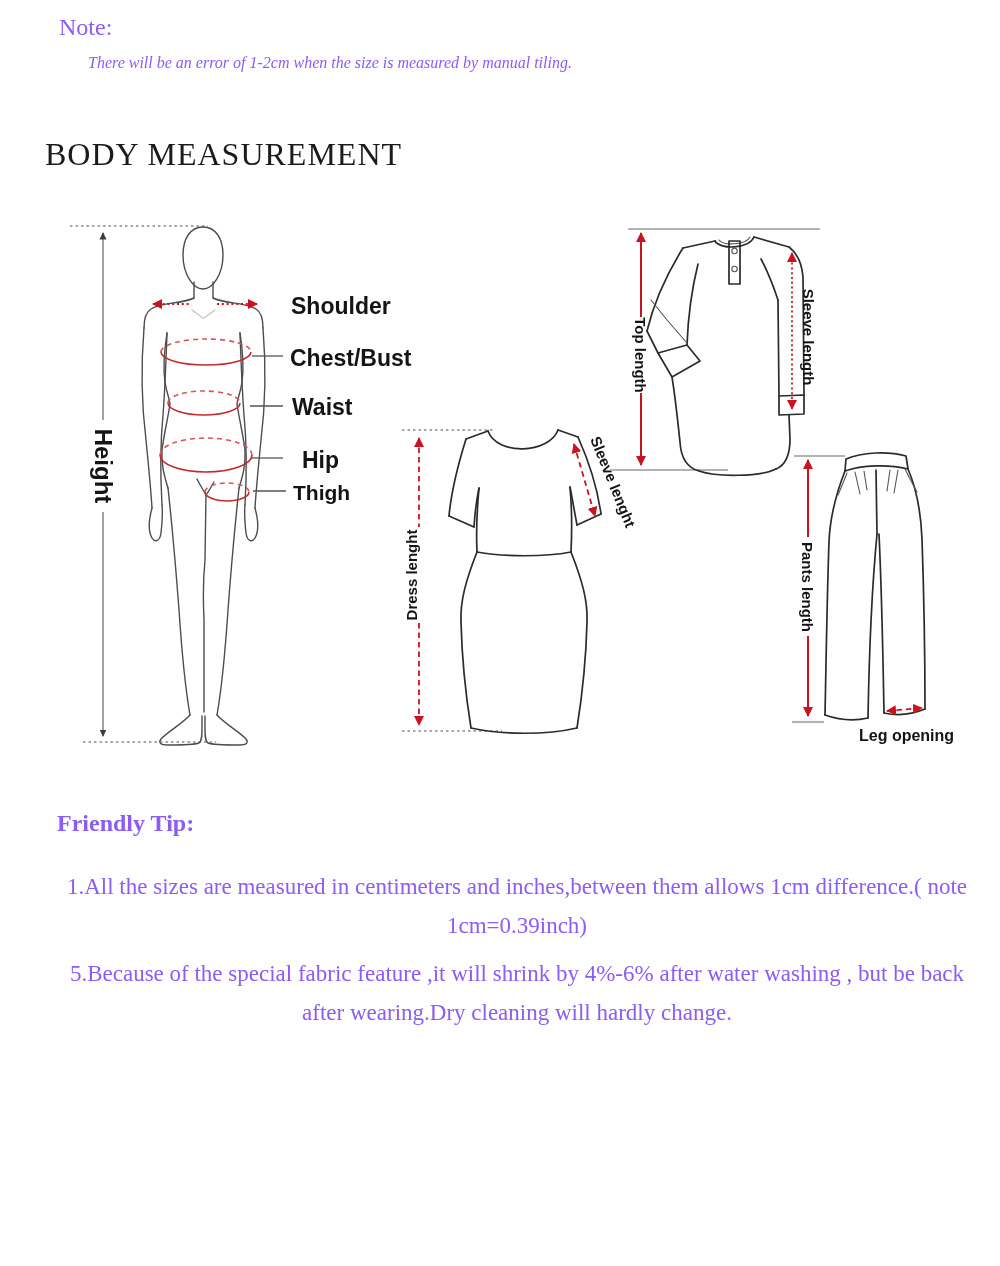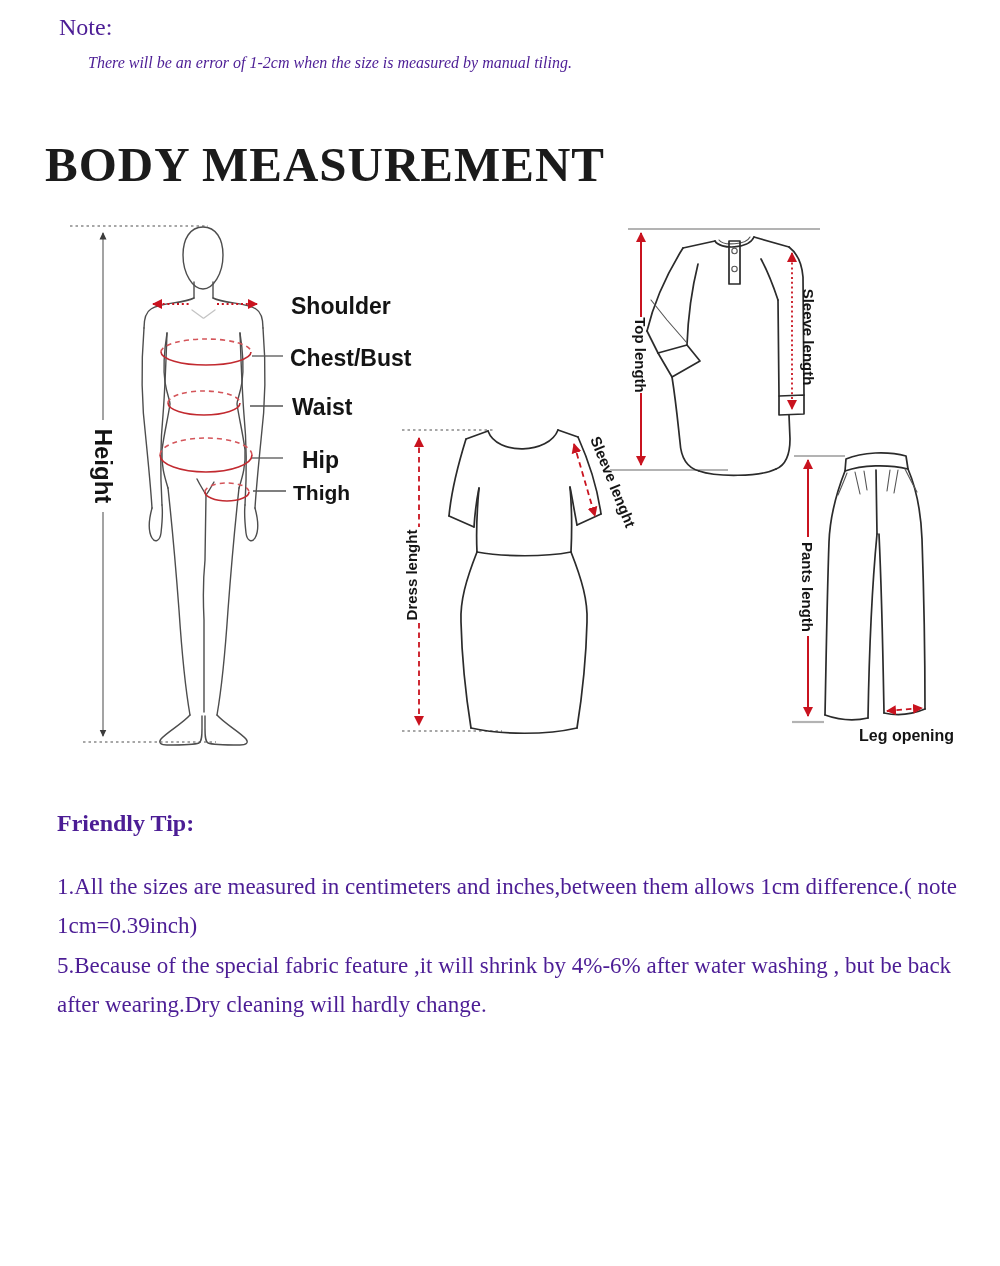--- a/index.html
+++ b/index.html
@@ -1,22 +1,22 @@
 <!DOCTYPE html>
 <html><head>
 <meta charset="utf-8">
 <style>
   html,body{margin:0;padding:0;}
   body{width:1000px;height:1266px;position:relative;background:#ffffff;
        font-family:"Liberation Serif", serif;}
   .abs{position:absolute;}
-  .red-serif{color:#4c1d95;}
+  .red-serif{color:#8b5cf6;}
   #note-label{left:59px;top:14px;font-size:24px;}
   #note-text{left:88px;top:54px;font-size:16px;width:880px;font-style:italic;}
-  #page-title{left:45px;top:136px;font-size:49px;font-weight:bold;color:#1b1b1b;
+  #page-title{left:45px;top:136px;font-size:32px;font-weight:normal;color:#1b1b1b;
               letter-spacing:1px;font-family:"Liberation Serif", serif;margin:0;}
   #diagram-svg{position:absolute;left:0;top:0;width:1000px;height:780px;}
   .garment{fill:none;stroke:#2b2b2b;stroke-width:1.7;stroke-linecap:round;stroke-linejoin:round;}
   .garment-thin{fill:none;stroke:#555;stroke-width:1.1;stroke-linecap:round;}
   .bodyline{fill:none;stroke:#4d4d4d;stroke-width:1.4;stroke-linecap:round;stroke-linejoin:round;}
   .faint{fill:none;stroke:#c4c4c4;stroke-width:1.3;stroke-linecap:round;}
   .guide-dot{fill:none;stroke:#8a8a8a;stroke-width:1.4;stroke-dasharray:2.5 3;}
   .guide-solid{fill:none;stroke:#b3b3b3;stroke-width:2.2;}
   .hline{fill:none;stroke:#666;stroke-width:1.2;}
   .redline{fill:none;stroke:#c9131f;stroke-width:2;}
@@ -26,21 +26,21 @@
   .ell-solid{fill:none;stroke:#c22a30;stroke-width:1.6;}
   .connector{fill:none;stroke:#555;stroke-width:1.3;}
   .lbl{font-family:"Liberation Sans", sans-serif;font-weight:bold;fill:#141414;}
   .lbl-23{font-size:23px;}
   .lbl-21{font-size:21px;}
   .lbl-24{font-size:24px;}
   .lbl-15{font-size:15px;}
   .lbl-16{font-size:16px;}
   #tips{left:57px;top:804px;width:920px;font-size:23px;line-height:39.5px;}
   #tips-heading{font-weight:bold;font-size:24px;margin:0 0 23px 0;}
-  .tip{margin:0;}
+  .tip{margin:8px;text-align:center;}
 </style>
 </head>
 <body>
 
 <div class="abs red-serif" id="note-label">Note:</div>
 <div class="abs red-serif" id="note-text">There will be an error of 1-2cm when the size is measured by manual tiling.</div>
 <h1 class="abs" id="page-title">BODY MEASUREMENT</h1>
 
 <svg id="diagram-svg" viewBox="0 0 1000 780">
   <defs>

